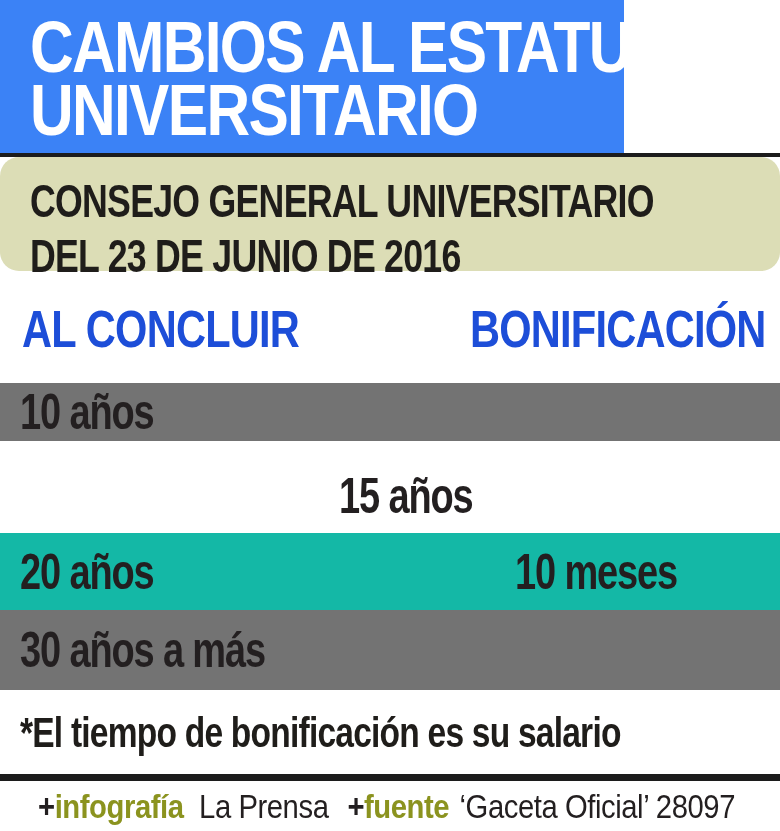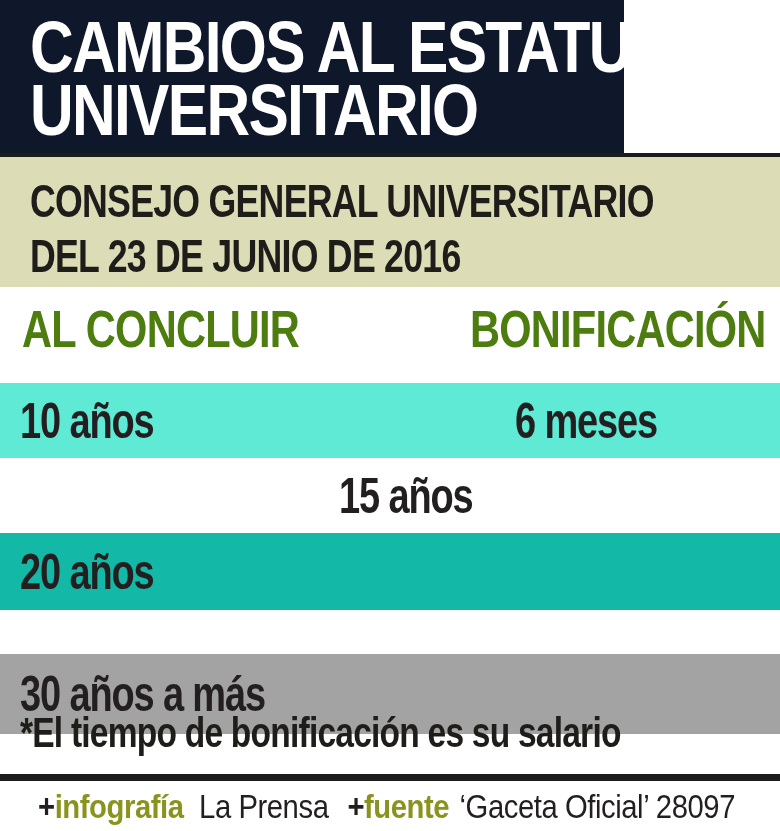--- a/index.html
+++ b/index.html
@@ -16,62 +16,63 @@
   .cx {
     display: inline-block;
     transform: scaleX(0.78);
     transform-origin: 0 50%;
     white-space: nowrap;
     letter-spacing: -1px;
   }
 
   .banner {
     position: absolute; top: 0; left: 0; width: 624px; height: 153px;
-    background: #0f172a;
+    background: #3b82f6;
   }
   .banner h1 {
     margin: 0; padding: 16px 0 0 30px;
     font-size: 72px; line-height: 63px; font-weight: bold; color: #ffffff;
   }
   .banner .cx { transform: scaleX(0.84); letter-spacing: -2px; }
 
   .rule-top {
     position: absolute; top: 153px; left: 0; width: 780px; height: 4px;
     background: #1c1c1c;
   }
 
   .subband {
-    position: absolute; top: 157px; left: 0; width: 780px; height: 130px;
+    position: absolute; top: 157px; left: 0; width: 780px; height: 114px;
     background: #dcddb6;
+    border-radius: 19px;
   }
   .subband h2 {
     margin: 0; padding: 16px 0 0 30px;
     font-size: 47px; line-height: 55px; font-weight: bold; color: #1f1d1a;
   }
   .subband .cx { transform: scaleX(0.76); }
 
   .thead {
     position: absolute; top: 287px; left: 0; width: 758px; height: 84px;
     padding-left: 22px;
     display: grid; grid-template-columns: 448px auto; align-items: center;
-    font-size: 52px; font-weight: bold; color: #4d7c0f;
+    font-size: 52px; font-weight: bold; color: #1d4ed8;
   }
   .thead .cx { transform: scaleX(0.80); }
 
   .tr {
     position: absolute; left: 0; width: 760px;
     padding-left: 20px;
     display: grid; grid-template-columns: 495px auto; align-items: center;
     font-size: 50px; font-weight: bold; color: #231f20;
   }
   .tr .cx { transform: scaleX(0.76); letter-spacing: -1.5px; }
-  .row0 { top: 383px; height: 75px; background: #5eead4; }
+  .row0 { top: 383px; height: 58px; background: #737373; }
   .row1 { top: 458px; height: 75px; background: #ffffff; text-align: right; }
   .row2 { top: 533px; height: 77px; background: #14b8a6; }
-  .row3 { top: 610px; height: 80px; background: #a3a3a3; margin-top: 44px; }
+  .row3 { top: 610px; height: 80px; background: #737373; }
 
   .footnote {
     position: absolute; top: 690px; left: 0; width: 762px; height: 84px;
     margin: 0; padding-left: 20px;
     display: flex; align-items: center;
     font-size: 43px; font-weight: bold; color: #1f1d1a;
   }
   .footnote .cx { transform: scaleX(0.78); }
 
   .rule-bottom {
@@ -108,29 +109,29 @@
   </section>
 
   <section>
     <div class="thead">
       <div class="th"><span class="cx">AL CONCLUIR</span></div>
       <div class="th"><span class="cx">BONIFICACIÓN</span></div>
     </div>
 
     <div class="tr row0">
       <div class="td"><span class="cx">10 años</span></div>
-      <div class="td"><span class="cx">6 meses</span></div>
     </div>
 
     <div class="tr row1">
       <div class="td"><span class="cx">15 años</span></div>
     </div>
 
     <div class="tr row2">
       <div class="td"><span class="cx">20 años</span></div>
+      <div class="td"><span class="cx">10 meses</span></div>
     </div>
 
     <div class="tr row3">
       <div class="td"><span class="cx">30 años a más</span></div>
     </div>
   </section>
 
   <p class="footnote">
       <span class="cx">*El tiempo de bonificación es su salario</span>
     </p>

